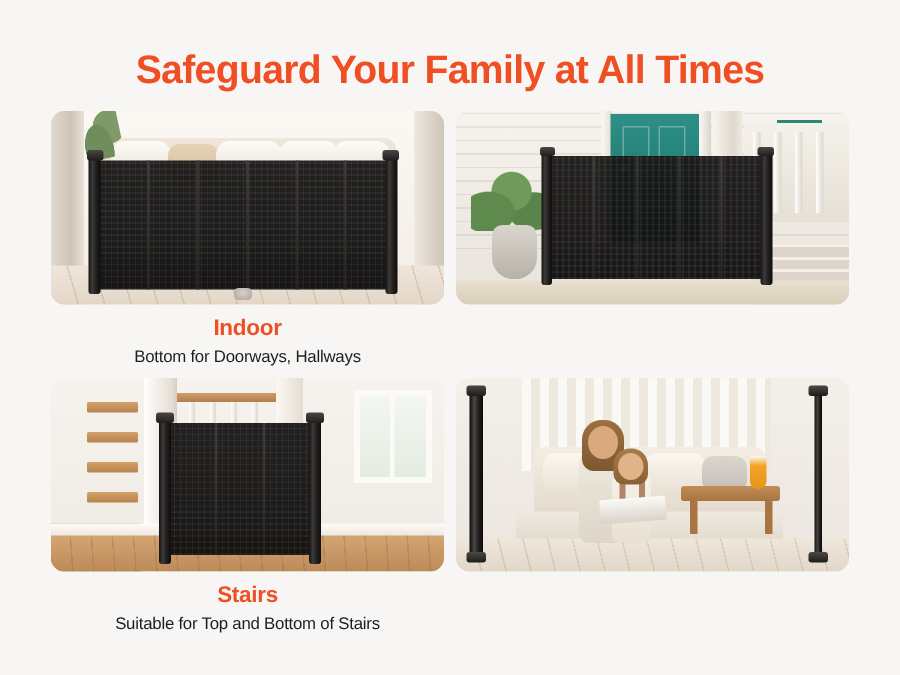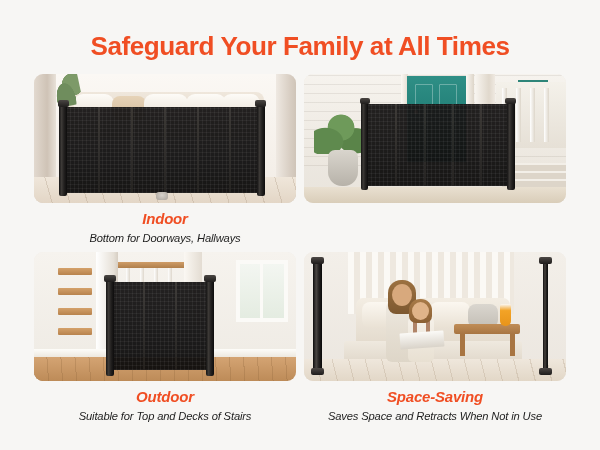--- a/index.html
+++ b/index.html
@@ -54,21 +54,21 @@
 
   .photo {
     position: relative;
     width: 262px;
     height: 129px;
     border-radius: 9px;
     overflow: hidden;
     background: #efece8;
   }
 
-  .caption { padding-top: 6px; text-align: center; font-style: italic; }
+  .caption { padding-top: 6px; text-align: center; }
 
   .cap-title {
     font-size: 15px;
     font-weight: bold;
     color: #f04e23;
     letter-spacing: -0.2px;
     line-height: 19px;
   }
 
   .cap-sub {
@@ -378,22 +378,22 @@
             <div class="mesh-seam" style="left:31px;"></div>
             <div class="mesh-seam" style="left:63px;"></div>
           </div>
           <div class="lay post" style="left:72px;top:25px;width:8px;height:99px;"></div>
           <div class="lay post" style="left:172px;top:25px;width:8px;height:99px;"></div>
           <div class="lay post-cap" style="left:70px;top:23px;width:12px;height:7px;"></div>
           <div class="lay post-cap" style="left:170px;top:23px;width:12px;height:7px;"></div>
         </div>
       </div>
       <div class="caption">
-        <div class="cap-title">Outdoor</div>
-        <div class="cap-sub">Suitable for Top and Decks of Stairs</div>
+        <div class="cap-title">Stairs</div>
+        <div class="cap-sub">Suitable for Top and Bottom of Stairs</div>
       </div>
     </div>
 
     <div class="cell">
       <div class="photo">
         <div class="scene">
           <div class="lay ss-wall"></div>
           <div class="lay ss-curtain"></div>
           <div class="lay ss-sofa"></div>
           <div class="lay ss-cush" style="left:58px;width:40px;"></div>
@@ -419,20 +419,16 @@
           <div class="lay ss-housing">
             <div class="ss-bracket" style="top:-3px;"></div>
             <div class="ss-bracket" style="bottom:-3px;"></div>
           </div>
           <div class="lay ss-thinpost">
             <div class="ss-bracket" style="top:-3px;left:-4px;width:13px;"></div>
             <div class="ss-bracket" style="bottom:-3px;left:-4px;width:13px;"></div>
           </div>
         </div>
       </div>
-      <div class="caption">
-        <div class="cap-title">Space-Saving</div>
-        <div class="cap-sub">Saves Space and Retracts When Not in Use</div>
-      </div>
     </div>
 
   </div>
 </div>
 
 </body></html>

